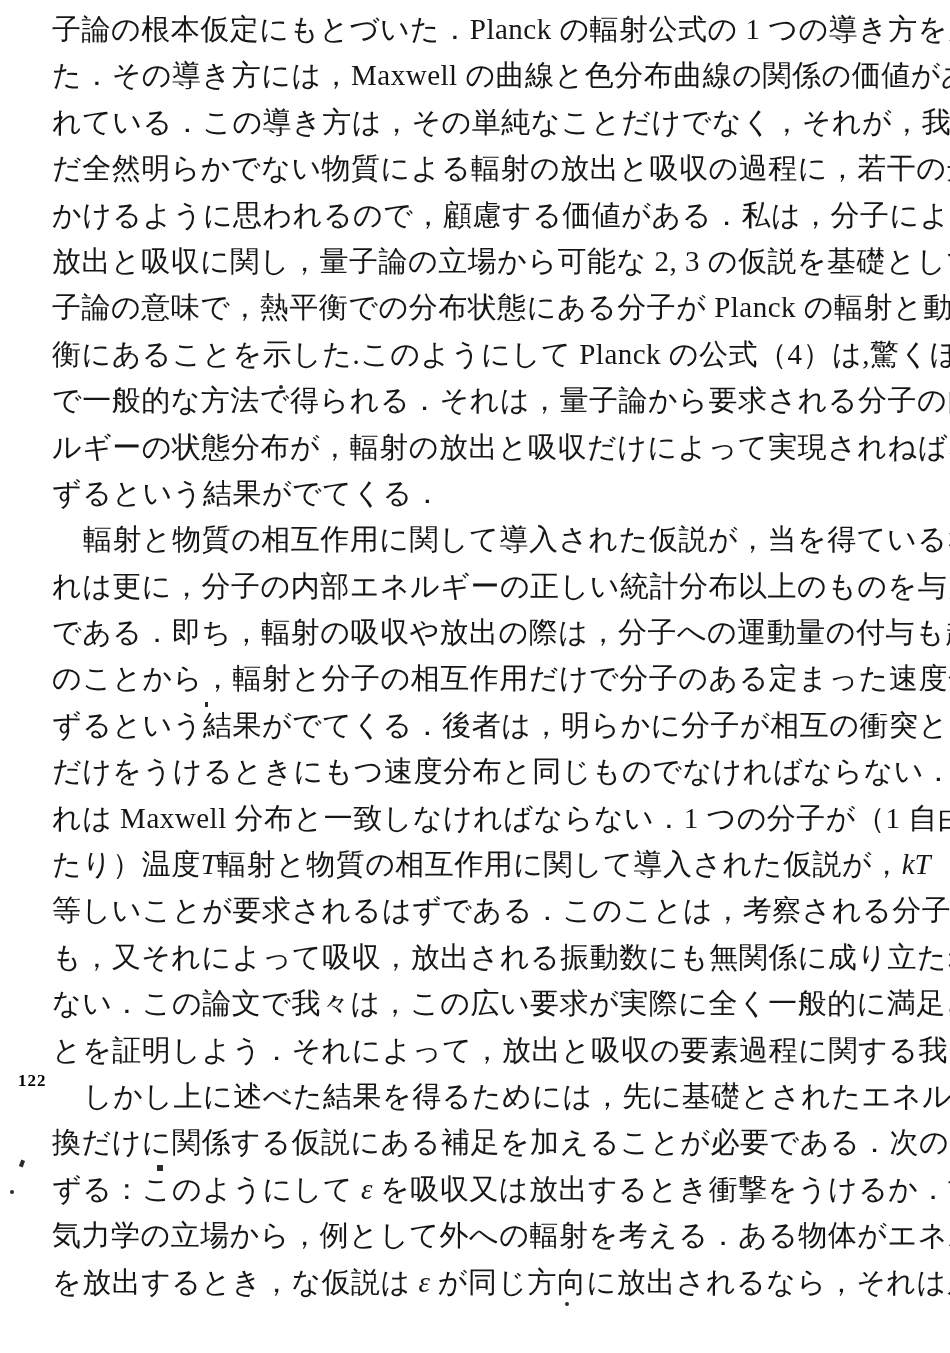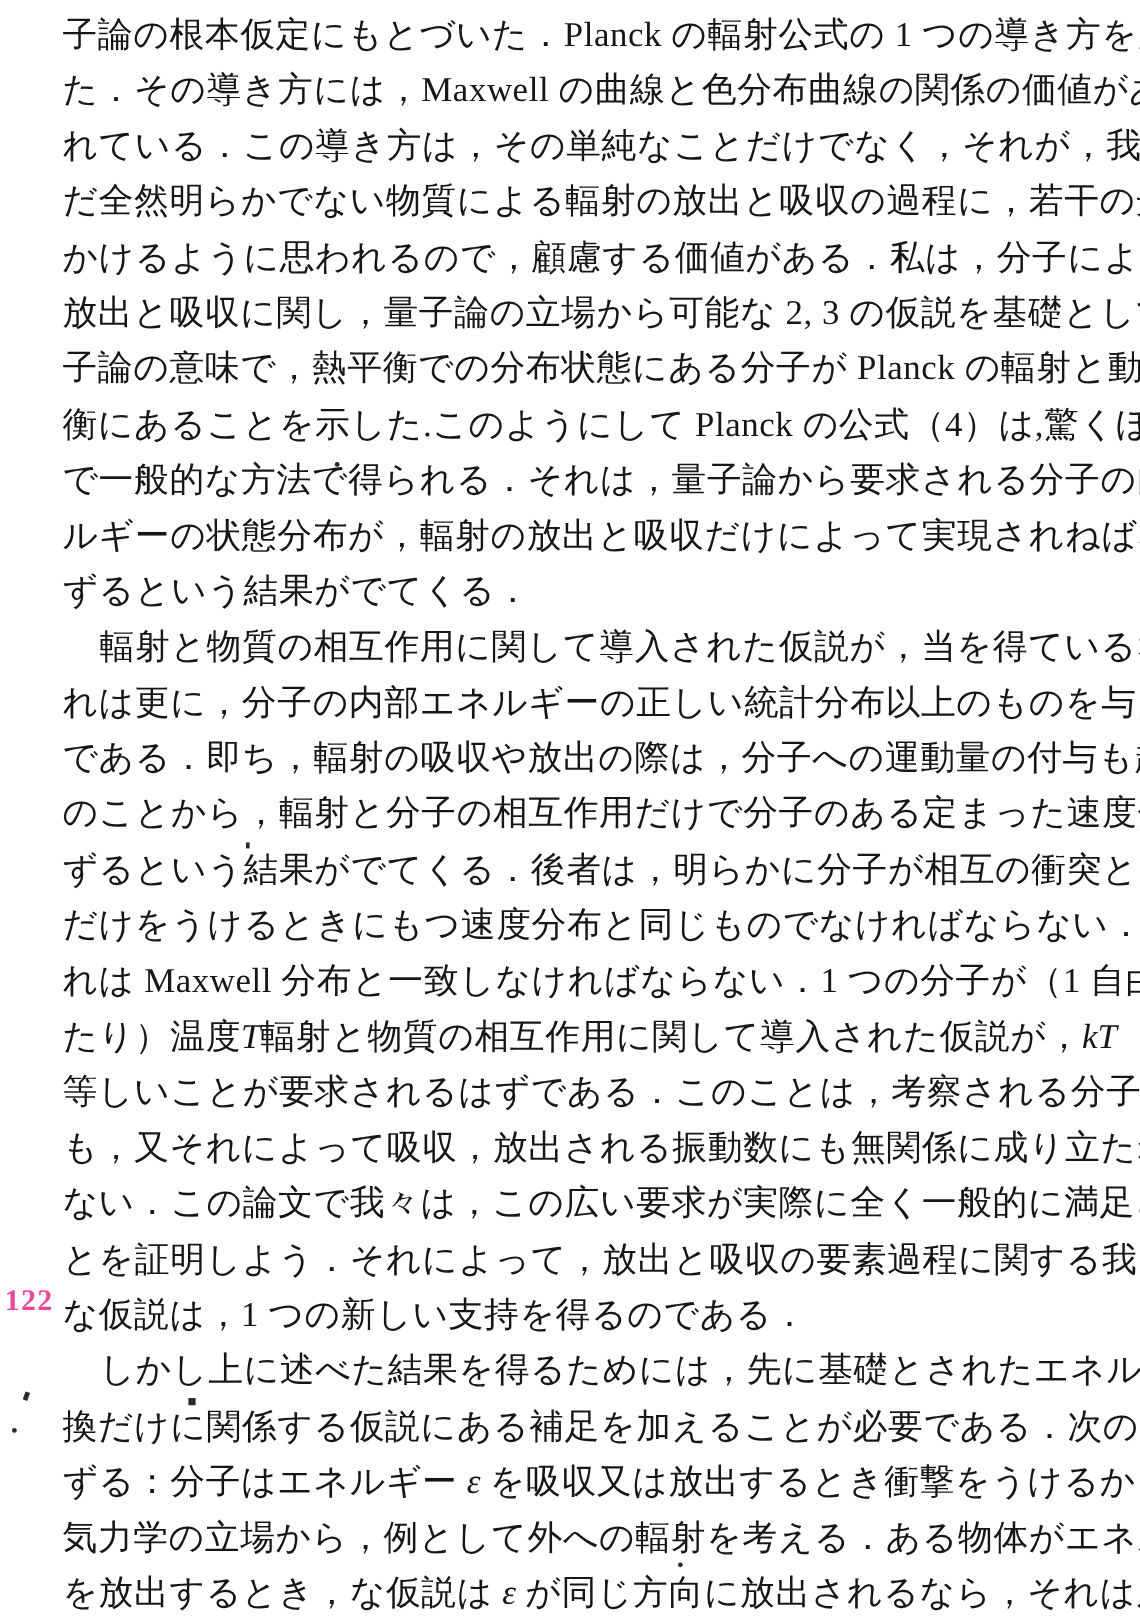--- a/index.html
+++ b/index.html
@@ -38,27 +38,27 @@
   }
   .line.indent {
     text-indent: 31px;
   }
   .math {
     font-style: italic;
     letter-spacing: 0;
   }
   .margin-number {
     position: absolute;
-    left: 4px;
+    left: 18px;
     top: 1071px;
-    font-size: 25px;
+    font-size: 17px;
     font-weight: bold;
     letter-spacing: 1px;
     font-family: "Liberation Serif", "DejaVu Serif", serif;
-    color: #ec4899;
+    color: #000000;
   }
   
   .speck {
     position: absolute;
     background: #2a2a2a;
   }
   .speck-1 { left: 279px; top: 385px;  width: 4px; height: 4px; border-radius: 2px; }
   .speck-2 { left: 205px; top: 702px;  width: 3px; height: 5px; }
   .speck-3 { left: 20px;  top: 1160px; width: 4px; height: 7px; transform: rotate(20deg); }
   .speck-4 { left: 157px; top: 1165px; width: 6px; height: 6px; }
@@ -88,24 +88,23 @@
       <div class="line"><span>である．即ち，輻射の吸収や放出の際は，分子への運動量の付与も起る．こ</span></div>
       <div class="line"><span>のことから，輻射と分子の相互作用だけで分子のある定まった速度分布が生</span></div>
       <div class="line"><span>ずるという結果がでてくる．後者は，明らかに分子が相互の衝突という作用</span></div>
       <div class="line"><span>だけをうけるときにもつ速度分布と同じものでなければならない．即ち，そ</span></div>
       <div class="line"><span>れは Maxwell 分布と一致しなければならない．1 つの分子が（1 自由度あ</span></div>
       <div class="line"><span>たり）温度</span><span class="math">T</span><span>輻射と物質の相互作用に関して導入された仮説が，</span><span class="math">kT</span></div>
       <div class="line"><span>等しいことが要求されるはずである．このことは，考察される分子の性質に</span></div>
       <div class="line"><span>も，又それによって吸収，放出される振動数にも無関係に成り立たねばなら</span></div>
       <div class="line"><span>ない．この論文で我々は，この広い要求が実際に全く一般的に満足されるこ</span></div>
       <div class="line"><span>とを証明しよう．それによって，放出と吸収の要素過程に関する我々の簡単</span></div>
-      <div class="line para-end"><span>な仮説は，1 つの新しい支持を得るのである．</span></div>
       <div class="line indent"><span>しかし上に述べた結果を得るためには，先に基礎とされたエネルギーの交</span></div>
       <div class="line"><span>換だけに関係する仮説にある補足を加えることが必要である．次の問題が生</span></div>
-      <div class="line"><span>ずる：分子はエネルギー </span><span class="math">ε</span><span> を吸収又は放出するとき衝撃をうけるか．古典電</span></div>
+      <div class="line"><span>ずる：このようにして </span><span class="math">ε</span><span> を吸収又は放出するとき衝撃をうけるか．古典電</span></div>
       <div class="line"><span>気力学の立場から，例として外への輻射を考える．ある物体がエネルギー </span></div>
       <div class="line"><span>を放出するとき，な仮説は </span><span class="math">ε</span><span> が同じ方向に放出されるなら，それは反動（運</span></div>
     </div>
 
   <div class="speck speck-1"></div>
   <div class="speck speck-2"></div>
   <div class="speck speck-3"></div>
   <div class="speck speck-4"></div>
   <div class="speck speck-5"></div>
   <div class="speck speck-6"></div>

